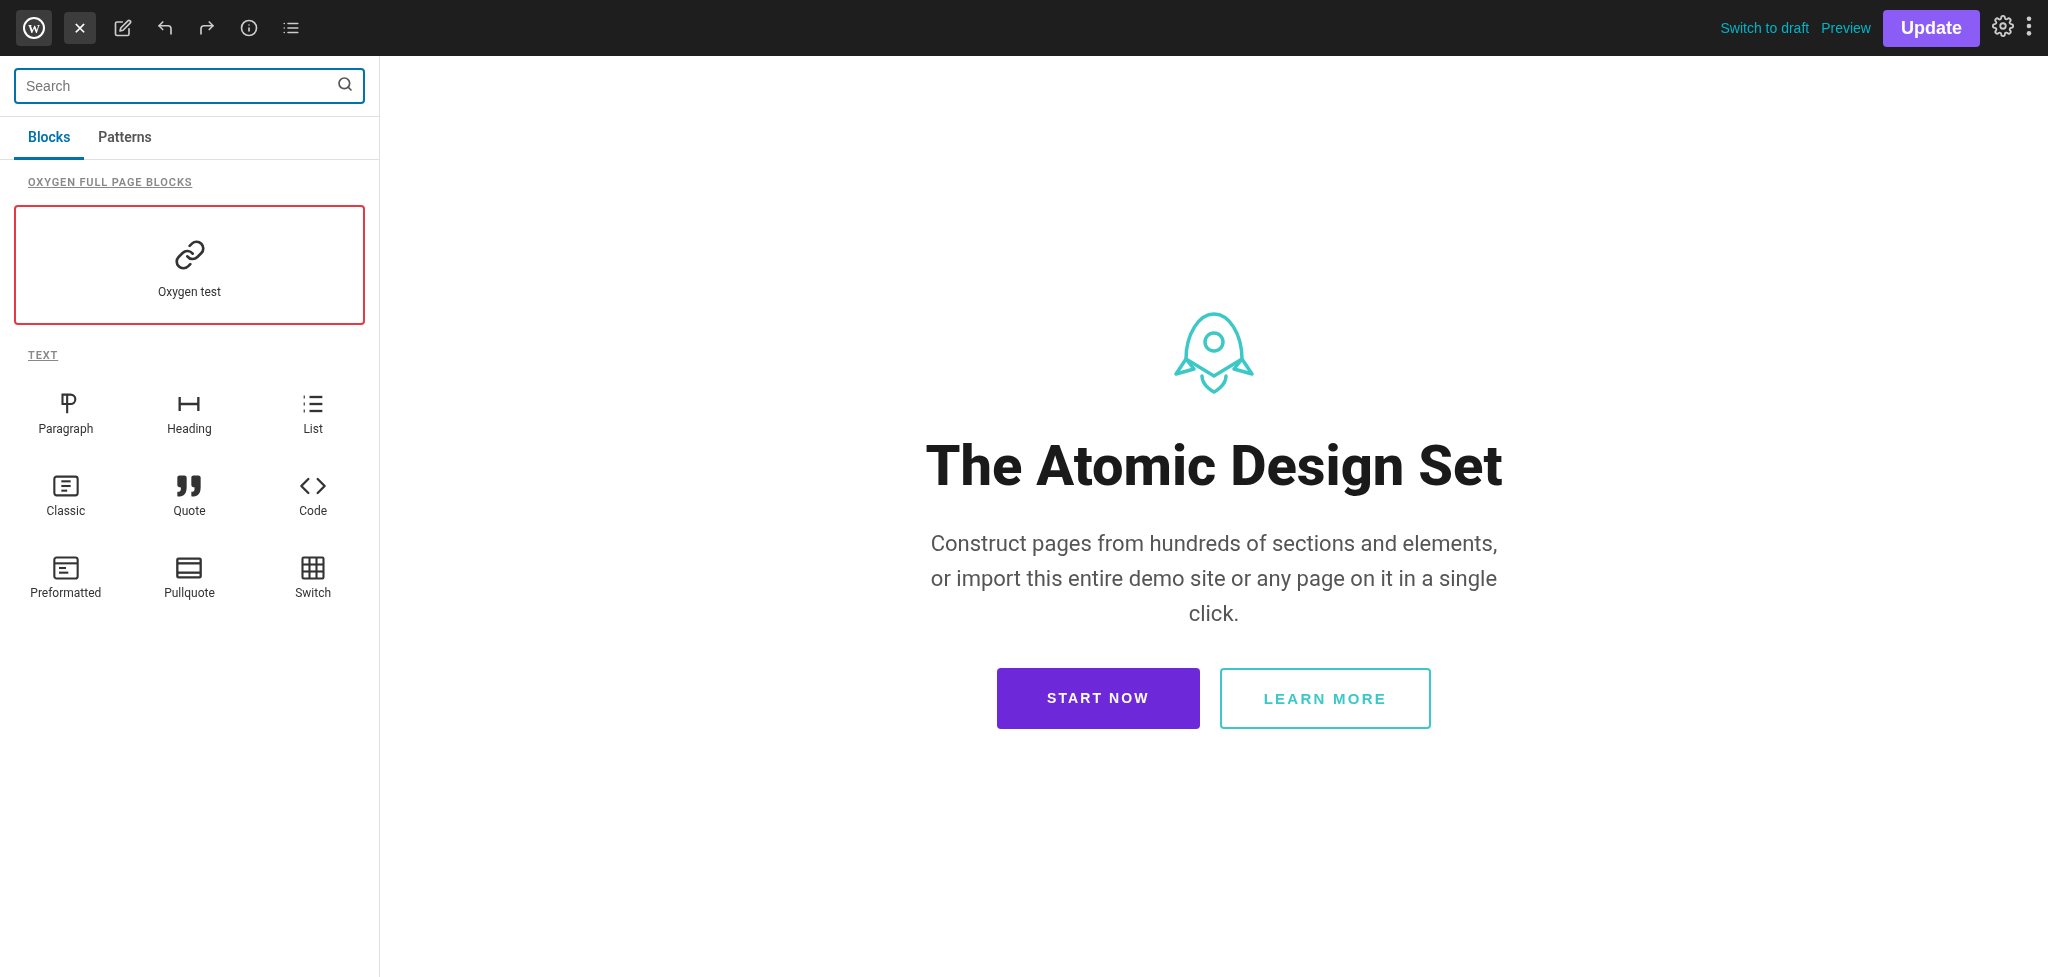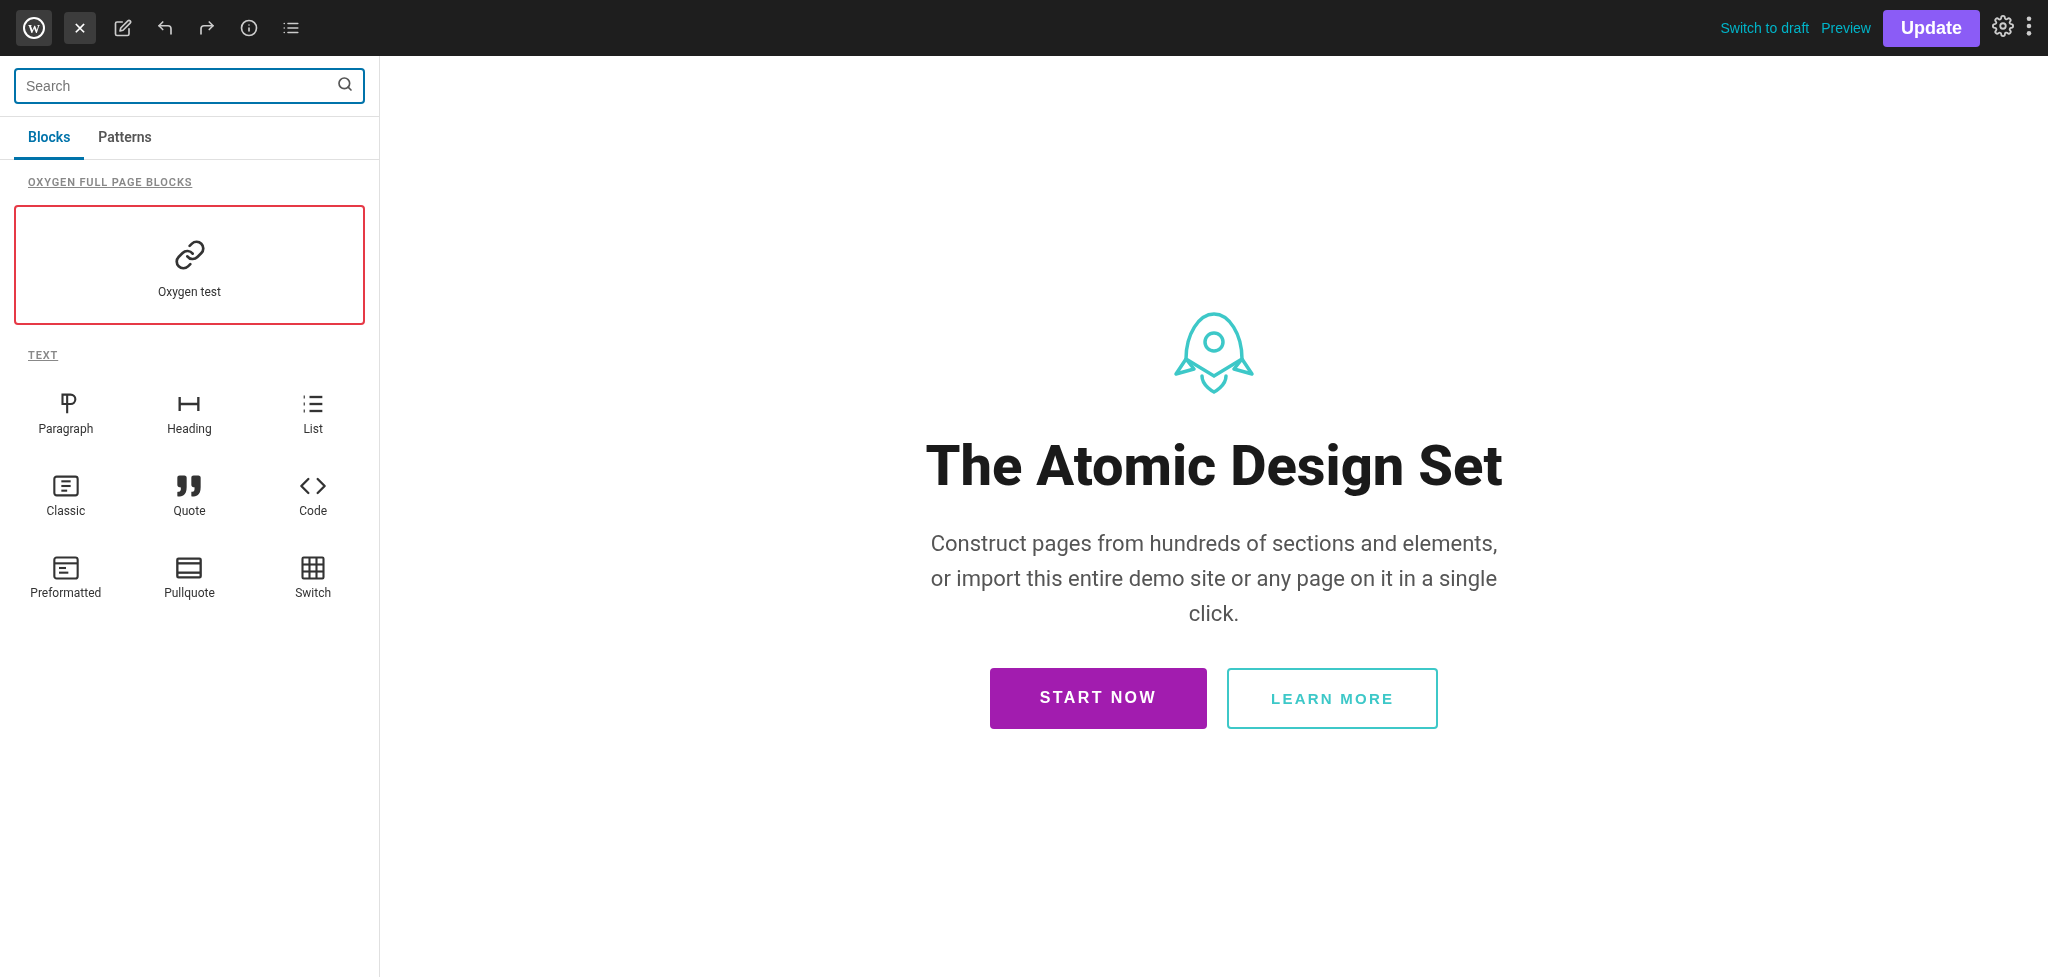--- a/index.html
+++ b/index.html
@@ -253,26 +253,26 @@
       max-width: 580px;
     }
 
     .cta-buttons {
       display: flex;
       gap: 20px;
       margin-top: 8px;
     }
 
     .btn-start-now {
-      background: #a21caf;
+      background: #6d28d9;
       color: #fff;
       border: none;
       border-radius: 4px;
       padding: 20px 50px;
-      font-size: 16px;
+      font-size: 14px;
       font-weight: 700;
       letter-spacing: 0.15em;
       text-transform: uppercase;
       cursor: pointer;
     }
 
     .btn-learn-more {
       background: #fff;
       color: #3dc8c8;
       border: 2px solid #3dc8c8;

